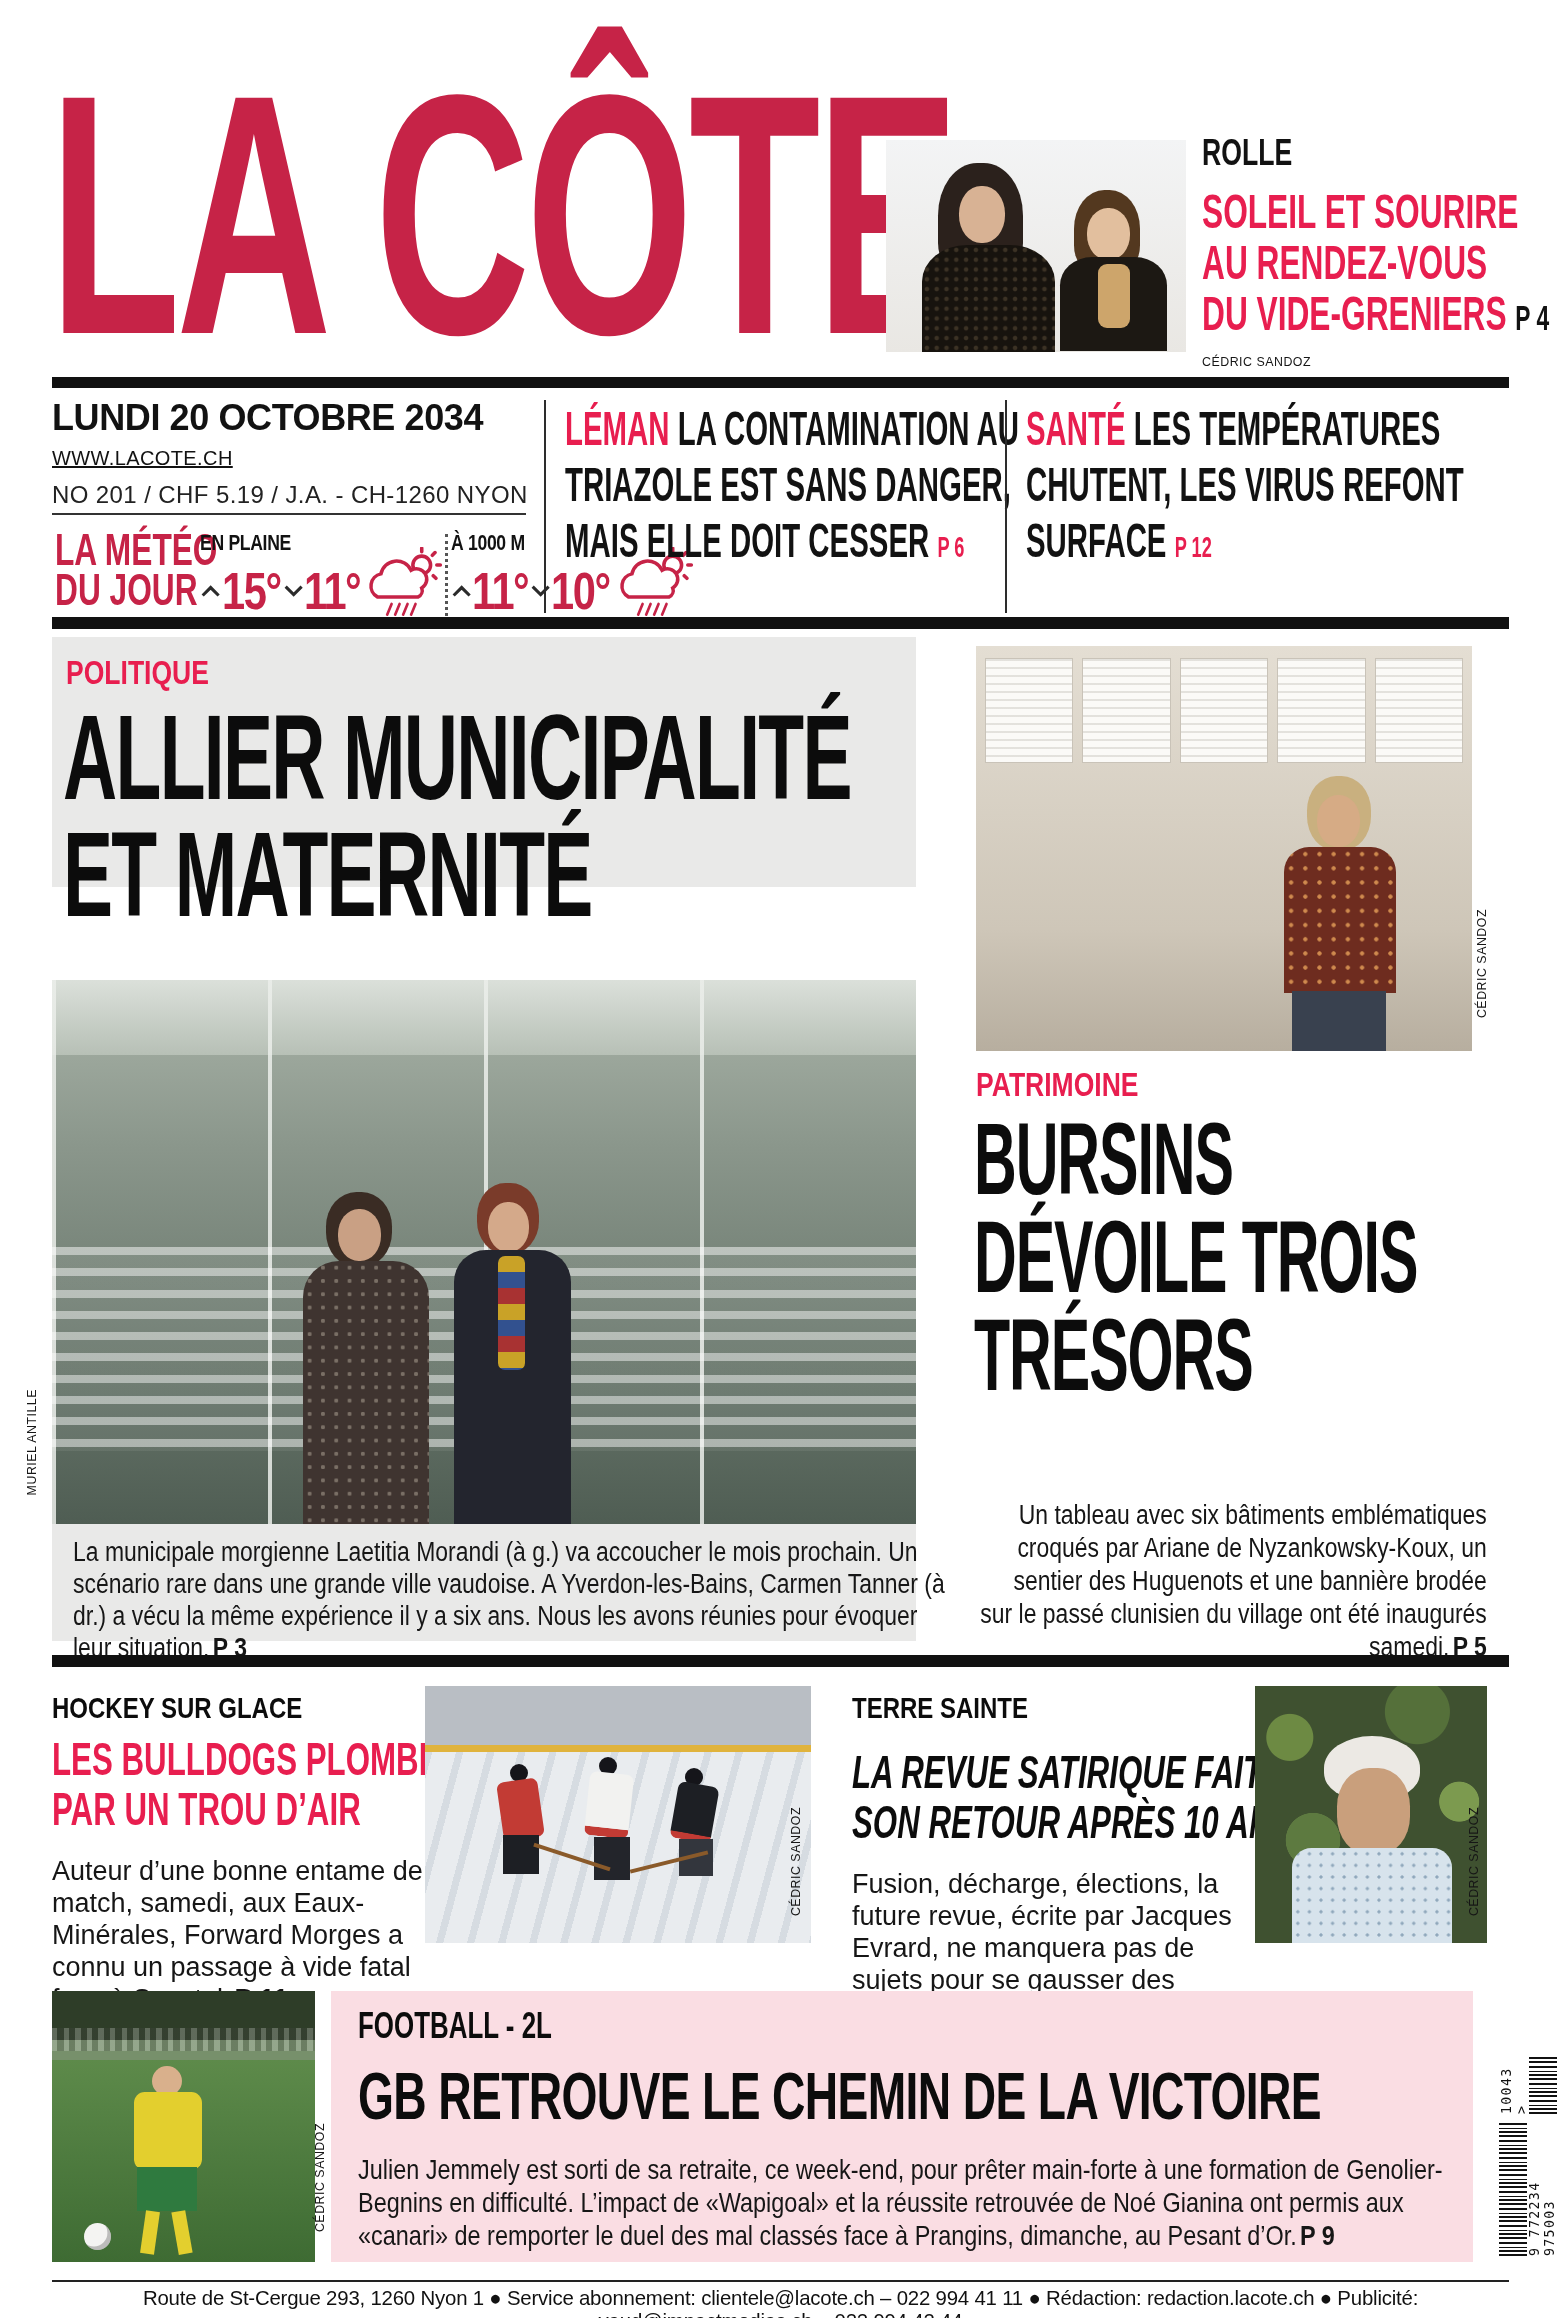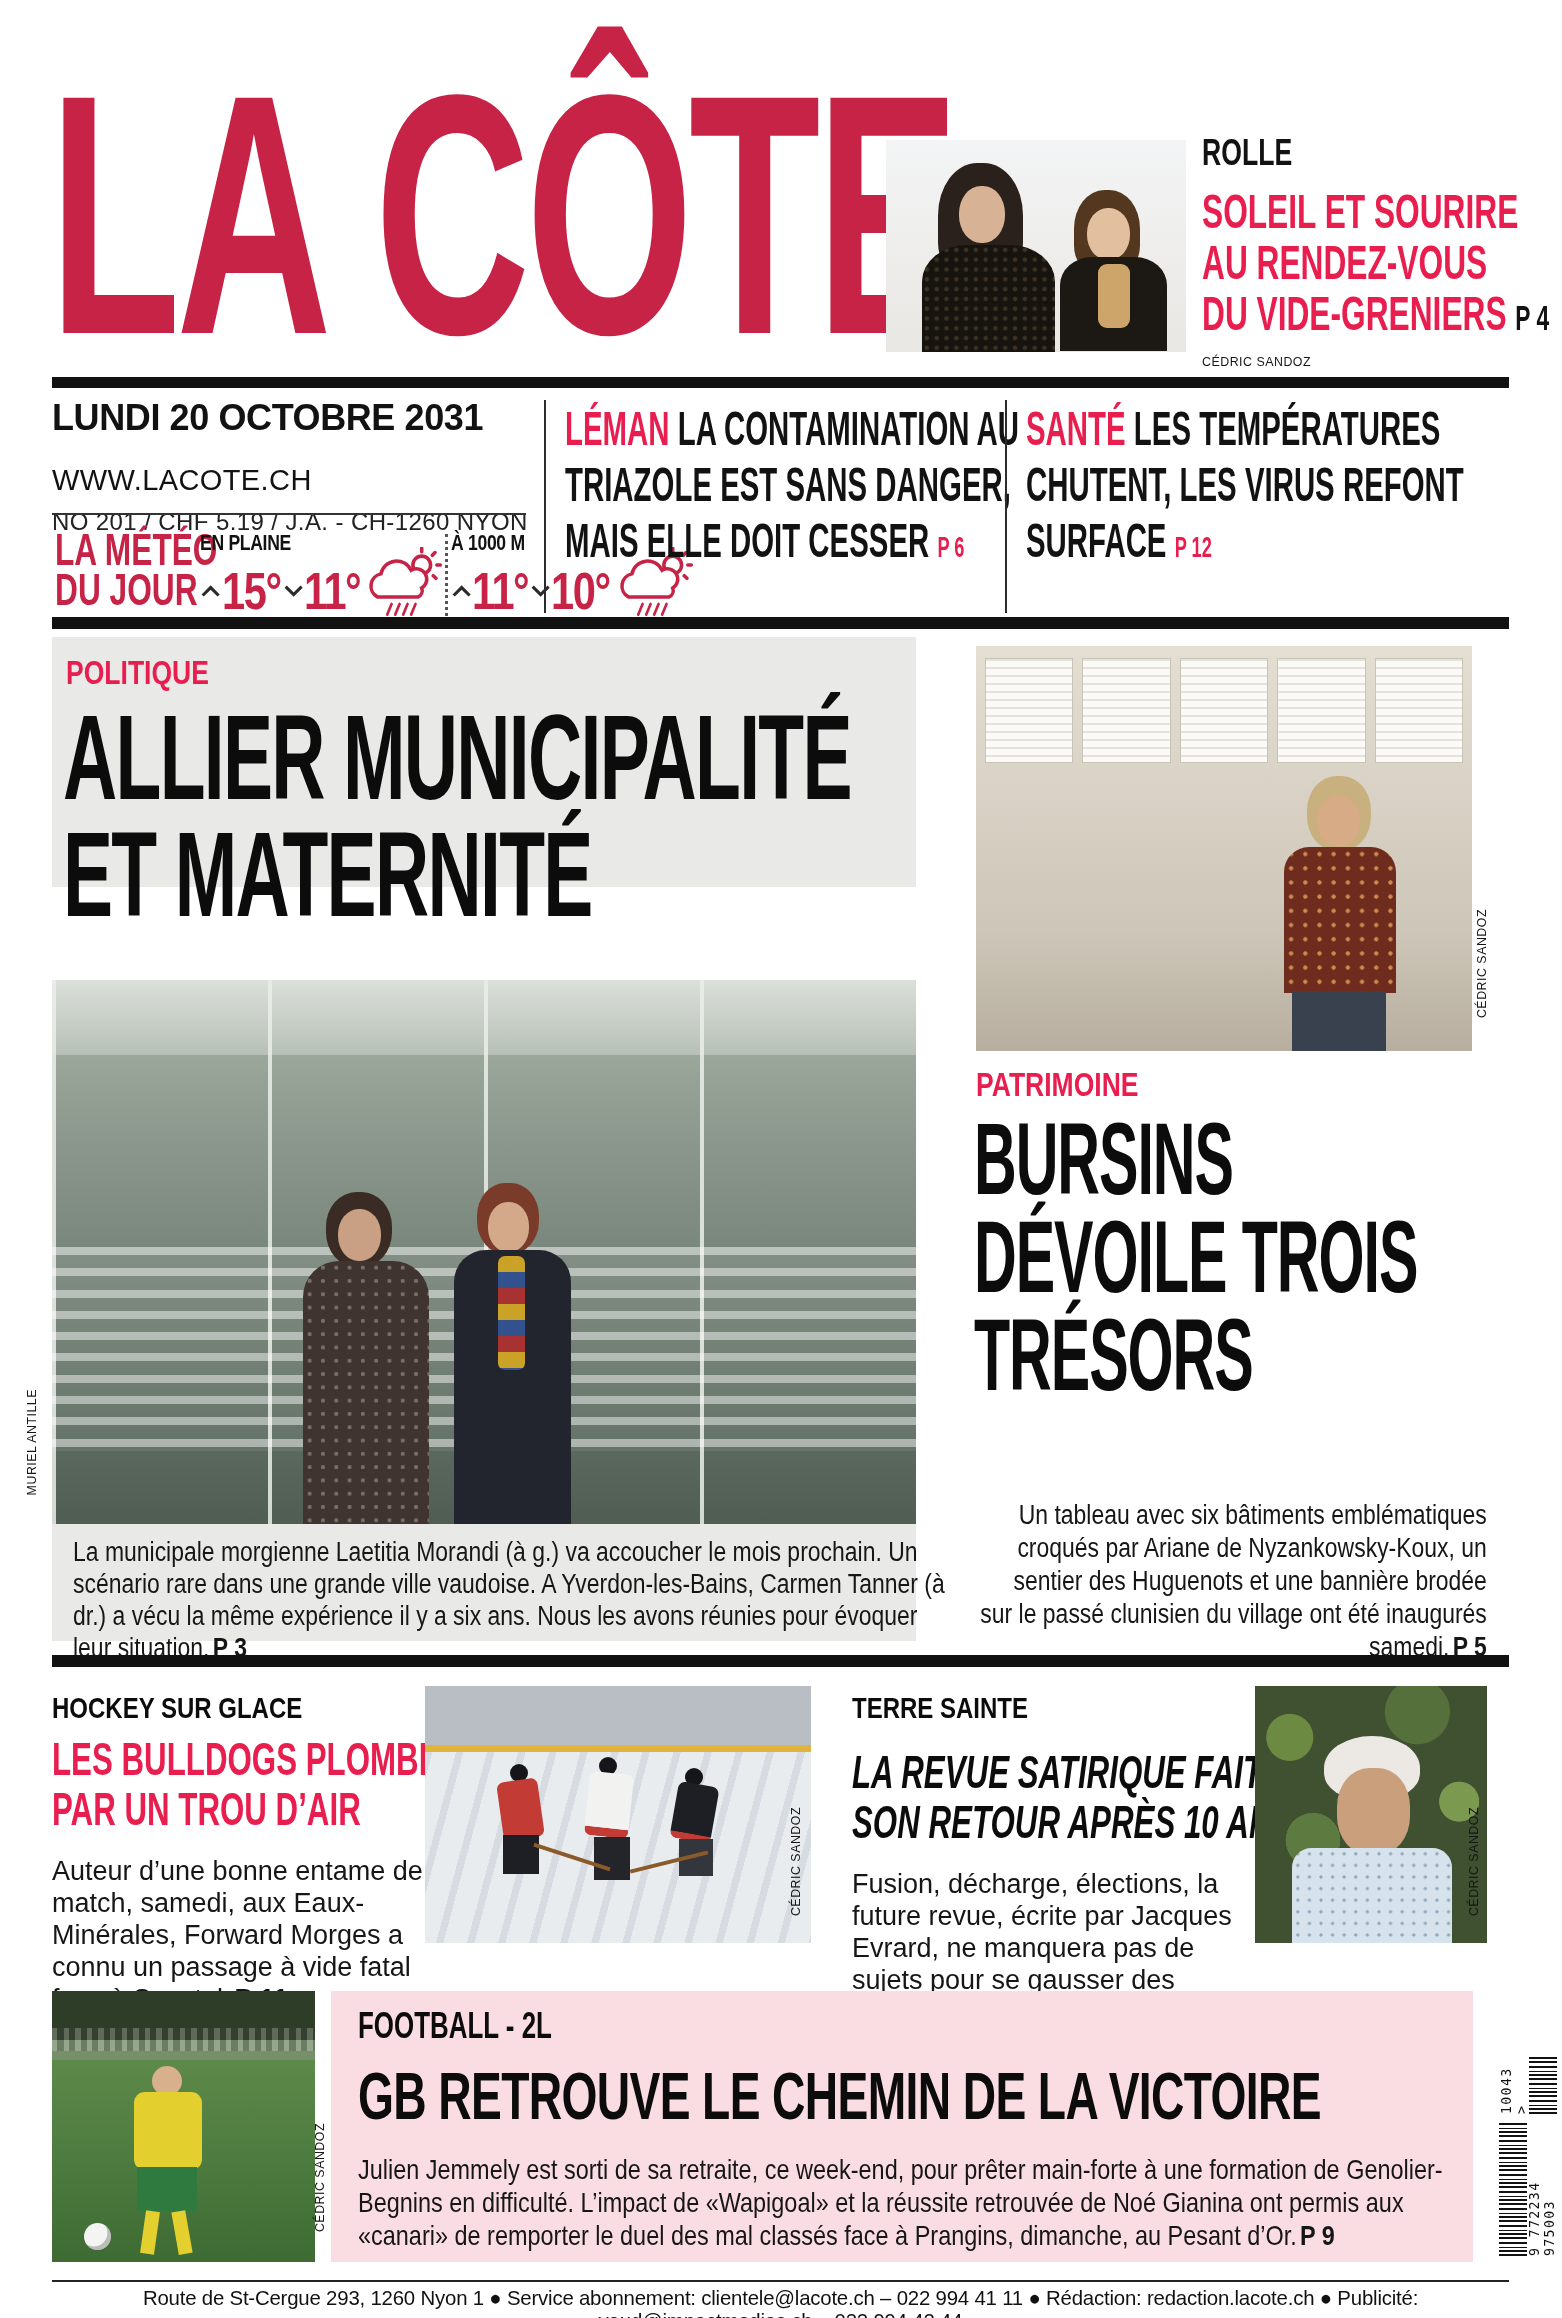--- a/index.html
+++ b/index.html
@@ -16,21 +16,21 @@
   .ln{white-space:nowrap;transform-origin:0 0;display:block;}
   .sx58{transform:scaleX(.58);} .sx60{transform:scaleX(.60);} .sx62{transform:scaleX(.62);}
   .sx66{transform:scaleX(.66);} .sx68{transform:scaleX(.68);} .sx70{transform:scaleX(.70);}
   .sx72{transform:scaleX(.72);} .sx78{transform:scaleX(.78);} .sx80{transform:scaleX(.80);}
   .para{transform:scaleX(.85);transform-origin:0 0;}
   .bar{background:#111;height:11.6px;left:52px;width:1457px;}
   .kick{color:var(--accent);font-weight:700;}
   .pref{color:var(--accent);font-weight:700;}
   .logo{font-weight:700;color:var(--brand);font-size:342px;line-height:.92;letter-spacing:-7.1px;transform:scaleX(.63);transform-origin:0 0;white-space:nowrap;}
   .date{font-size:36px;font-weight:700;letter-spacing:-0.4px;}
-  .site{font-size:29px;margin-top:25px;letter-spacing:0.4px;}
+  .site{font-size:20px;margin-top:8px;letter-spacing:0.4px;text-decoration:underline;}
   .issue{font-size:24px;font-weight:300;margin-top:10.7px;letter-spacing:0.4px;color:#222;}
   .wtitle{color:var(--brand);font-weight:700;font-size:44px;line-height:.92;}
   .wlabel{font-size:22px;font-weight:700;letter-spacing:-0.4px;}
   .wtemp{color:var(--brand);font-size:52px;font-weight:700;letter-spacing:-1.8px;}
   .trow{display:flex;align-items:center;margin-top:3.6px;}
   .bigteaser{font-size:49px;font-weight:800;line-height:56px;color:var(--ink);}
   .bigteaser .pref{font-size:.62em;}
   .mkick{font-size:37px;font-weight:700;color:var(--ink);}
   .mline{font-size:48px;font-weight:700;color:var(--accent);line-height:51px;}
   .mline .mpref{color:var(--ink);font-size:.72em;font-weight:700;}
@@ -80,21 +80,21 @@
       <span class="ln mline sx66">AU RENDEZ-VOUS</span>
       <span class="ln mline sx66"><span>DU VIDE-GRENIERS</span> <span class="mpref">P 4</span></span>
     </div>
   </div>
 
   <div class="abs hcred" style="left:1202px;top:355px;">CÉDRIC SANDOZ</div>
 
   <div class="abs bar" style="top:377px;height:10.7px;"></div>
 
   <div class="abs" style="left:52px;top:397px;width:480px;">
-    <div class="date">LUNDI 20 OCTOBRE 2031</div>
+    <div class="date">LUNDI 20 OCTOBRE 2034</div>
     <div class="site">WWW.LACOTE.CH</div>
     <div class="issue">NO 201 / CHF 5.19 / J.A. - CH-1260 NYON</div>
   </div>
   <div class="abs" style="left:52px;top:513px;width:474px;height:1.8px;background:#333;"></div>
 
   <div class="abs" style="left:55px;top:530px;display:flex;align-items:flex-start;">
     <div style="width:133px;">
       <span class="ln wtitle sx72">LA MÉTÉO</span>
       <span class="ln wtitle sx72">DU JOUR</span>
     </div>

